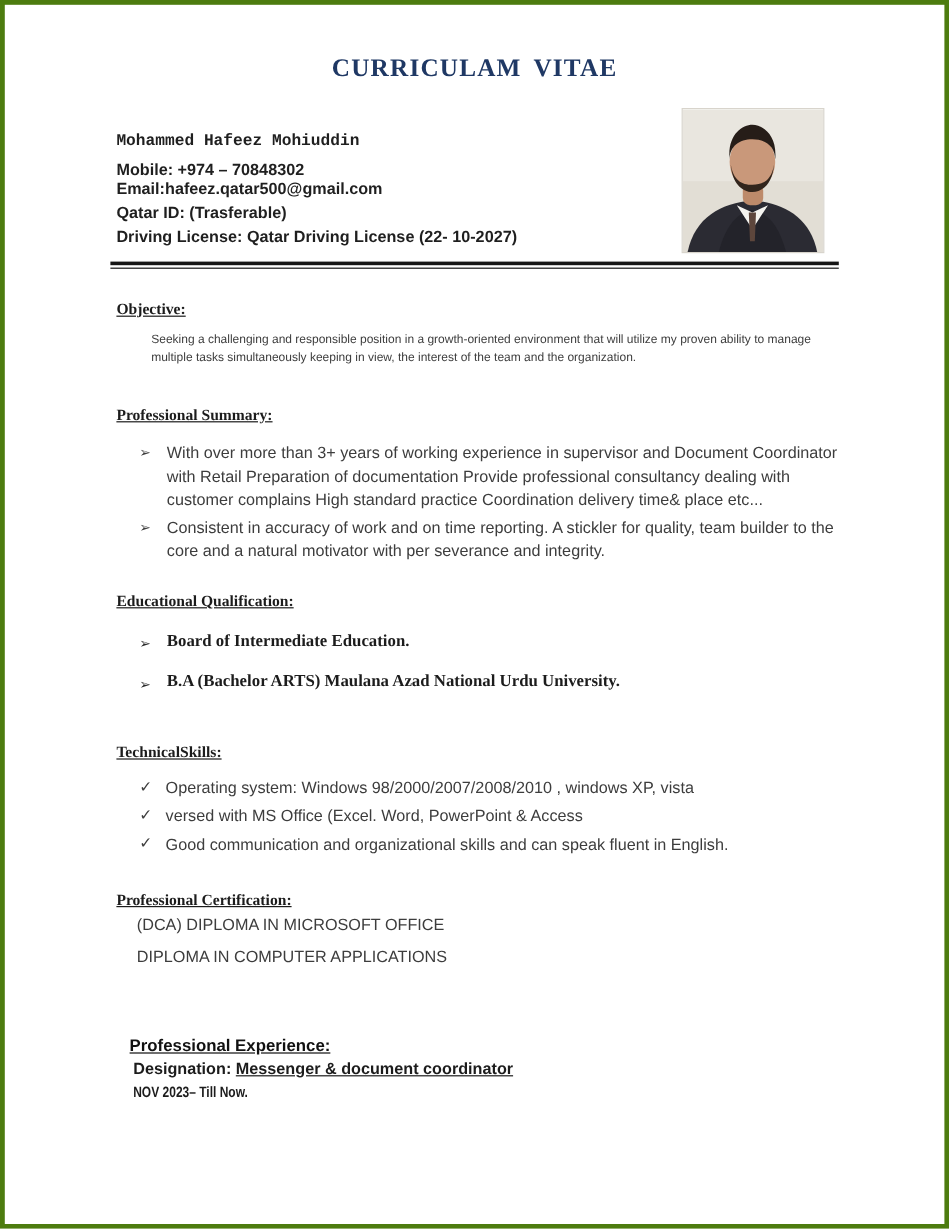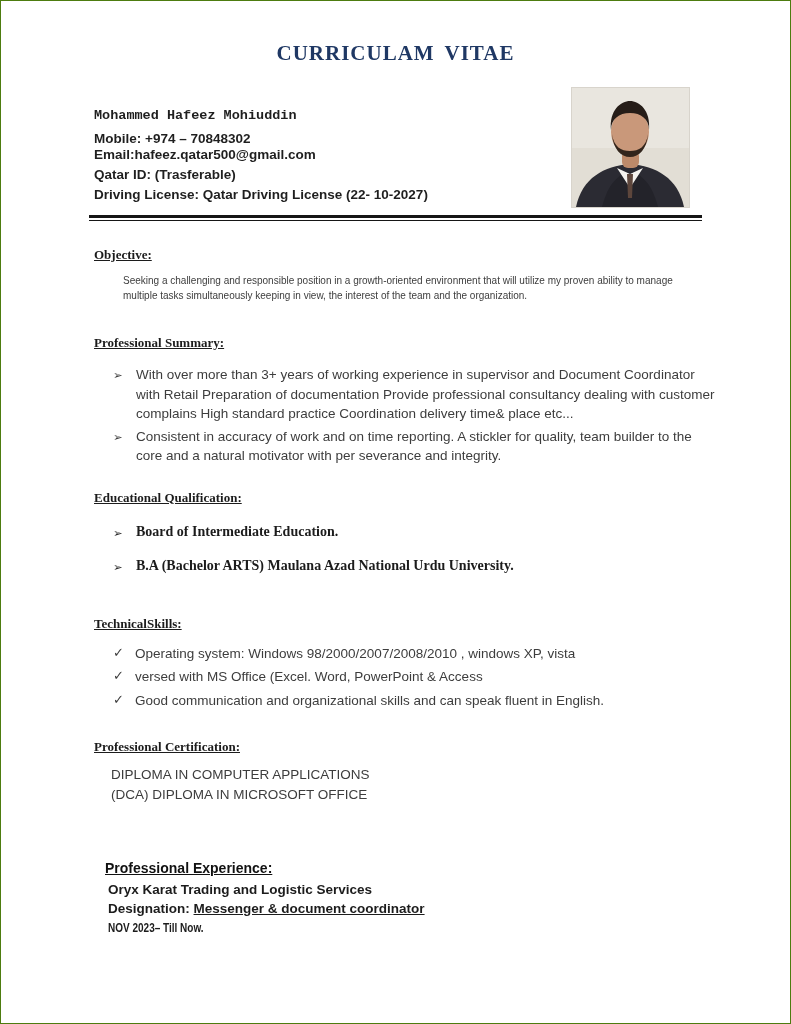--- a/index.html
+++ b/index.html
@@ -5,21 +5,21 @@
   html,body { margin:0; padding:0; background:#ffffff; }
   .page {
     position:relative;
     width:791px; height:1024px;
     margin:0 auto;
     background:#ffffff;
     font-family:"Liberation Sans", sans-serif;
     color:#3d3d3d;
     overflow:hidden;
     box-sizing:border-box;
-    border:1px solid #4d7c0f;
+    border:4px solid #4d7c0f;
   }
   .title {
     text-align:center;
     padding-top:40px;
     font-family:"Liberation Serif", serif;
     font-weight:700;
     font-size:21px;
     letter-spacing:1px;
     word-spacing:4px;
     color:#1F3864;
@@ -202,27 +202,26 @@
       <span>versed with MS Office (Excel. Word, PowerPoint &amp; Access</span>
     </div>
     <div class="check-row">
       <span class="check">✓</span>
       <span>Good communication and organizational skills and can speak fluent in English.</span>
     </div>
   </div>
 
   <div>
     <div class="h-serif mt-cert">Professional Certification:</div>
+    <div class="cert-line">(DCA) DIPLOMA IN MICROSOFT OFFICE</div>
     <div class="cert-line first">DIPLOMA IN COMPUTER APPLICATIONS</div>
-    <div class="cert-line">(DCA) DIPLOMA IN MICROSOFT OFFICE</div>
   </div>
 
   <div>
     <div class="h-sans">Professional Experience:</div>
-    <div class="exp-line first">Oryx Karat Trading and Logistic Services</div>
     <div class="exp-line">
       <span>Designation:</span>
       <span class="u">Messenger &amp; document coordinator</span>
     </div>
     <div class="exp-line">
       <span class="period">NOV 2023– Till Now.</span>
     </div>
   </div>
 
 </div>

